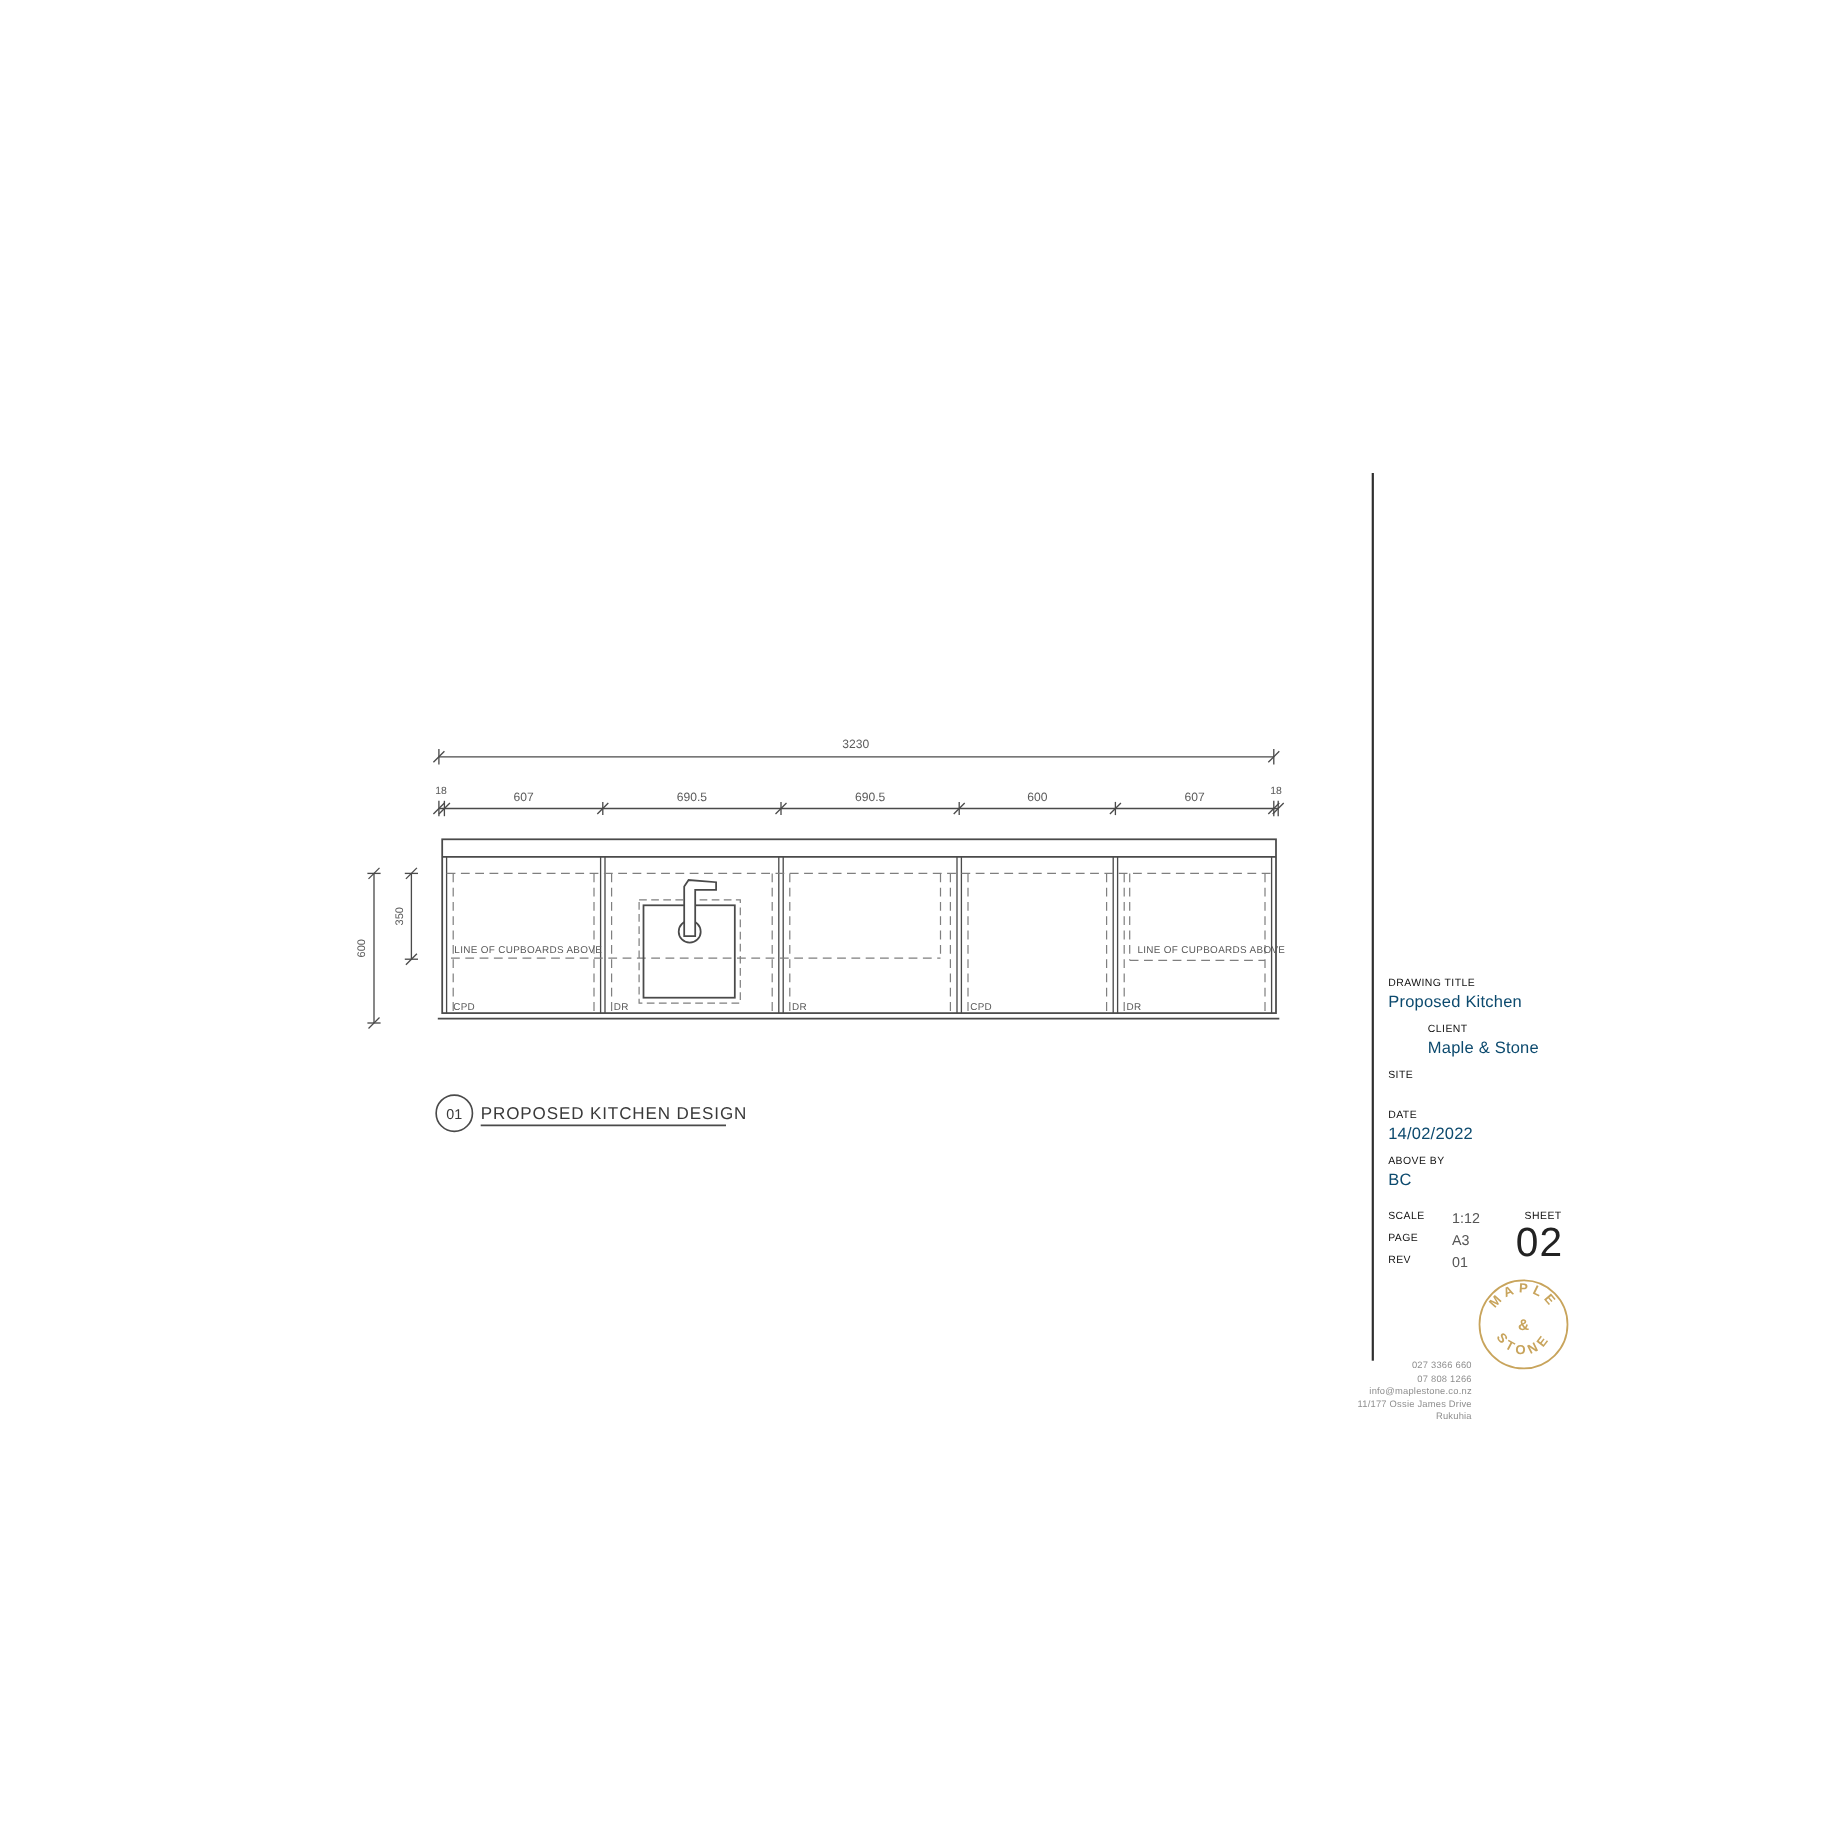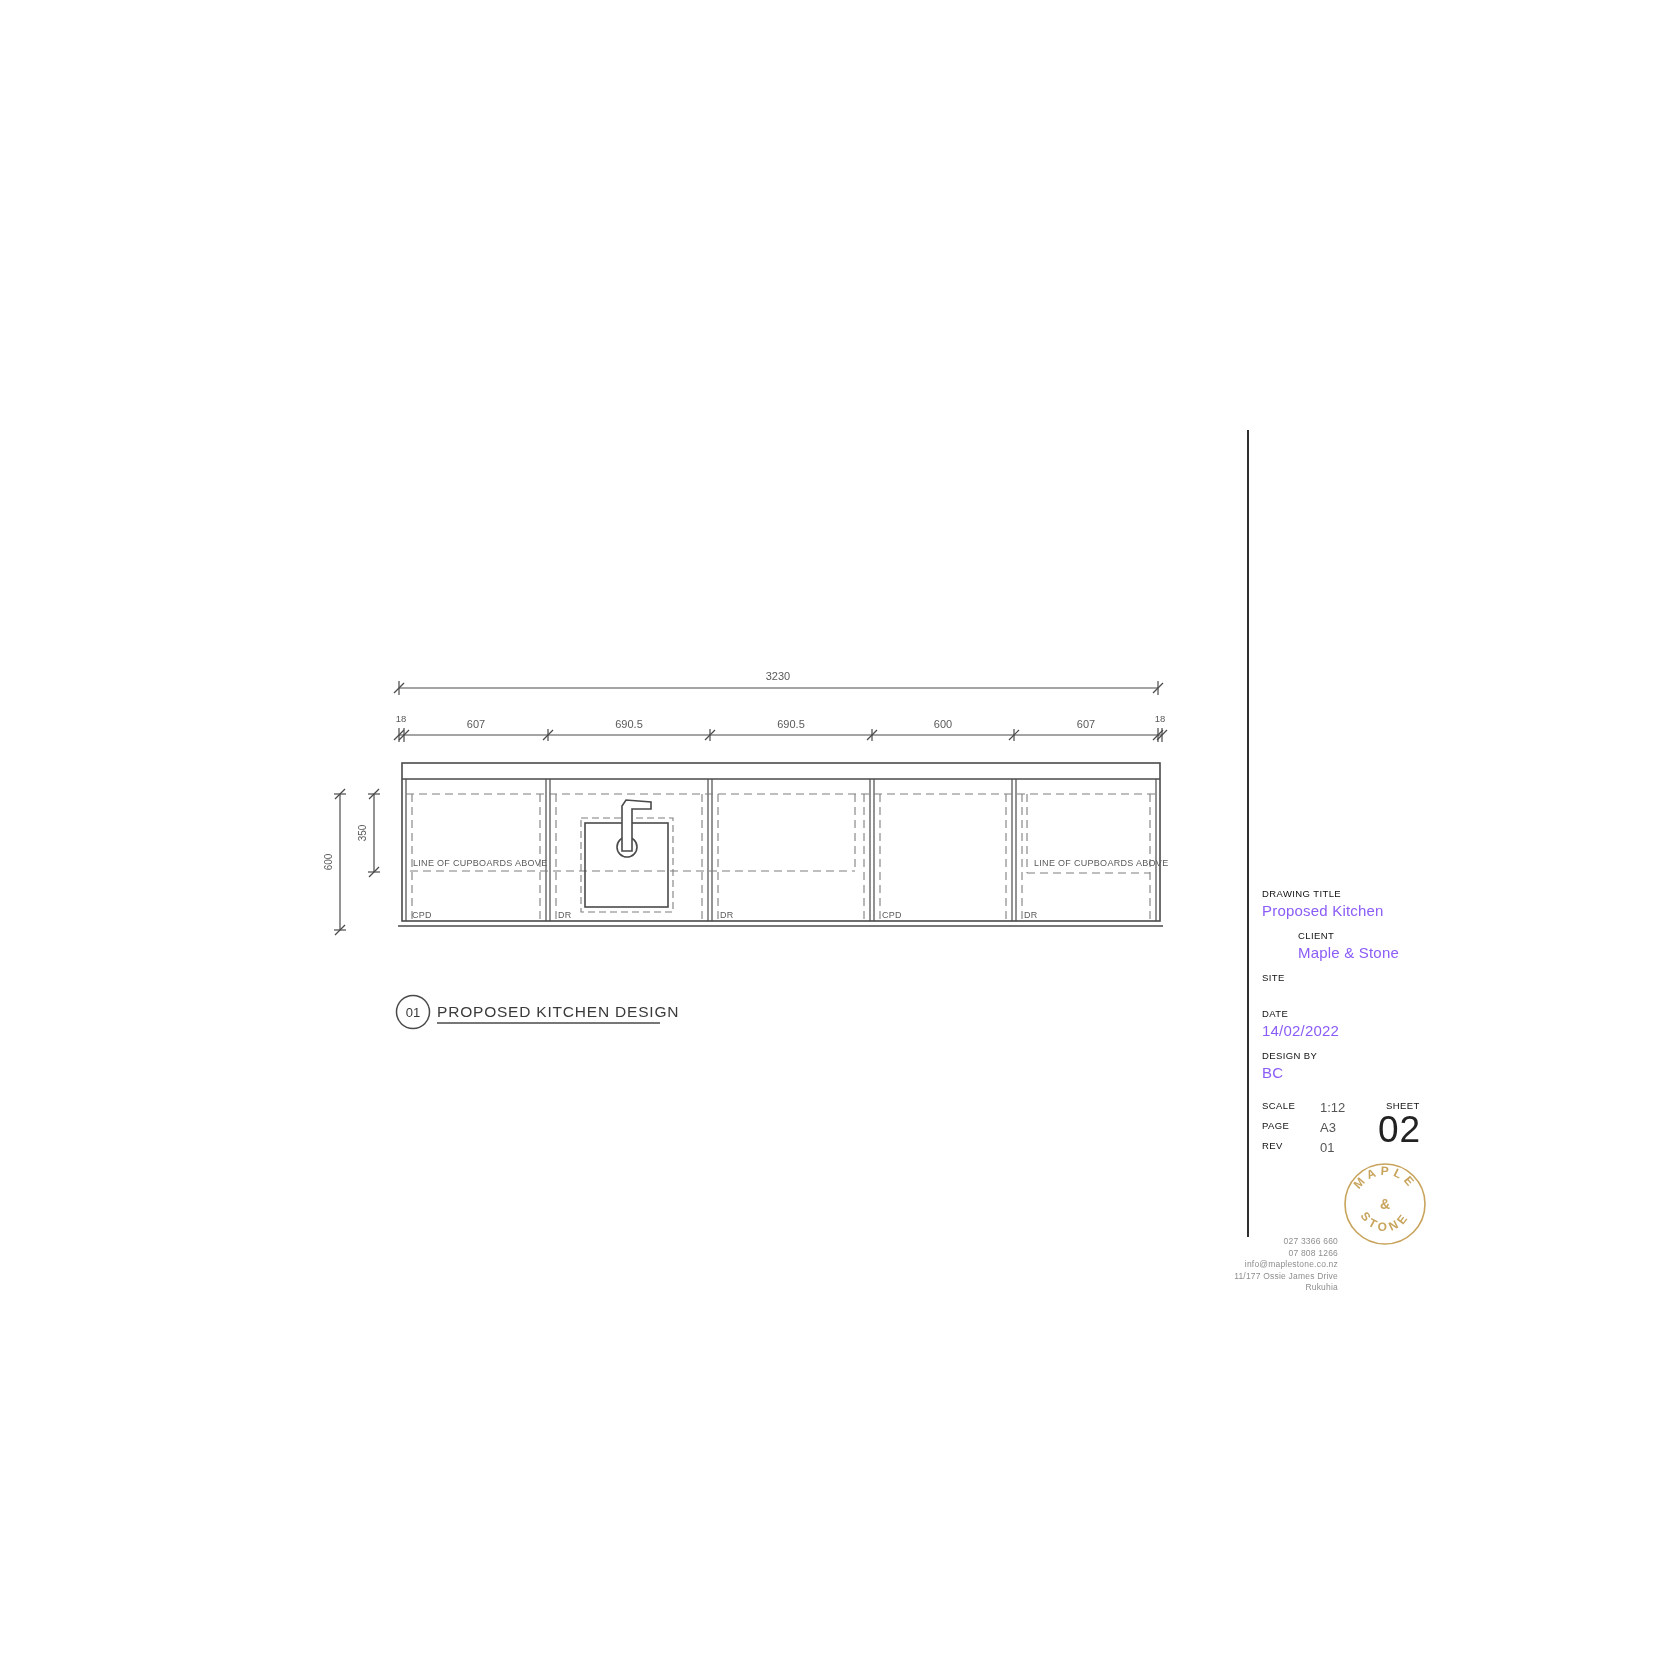--- a/index.html
+++ b/index.html
@@ -1,21 +1,21 @@
 <!DOCTYPE html>
 <html><head>
 <meta charset="utf-8">
 <style>
   html,body{margin:0;padding:0;background:#ffffff;}
   body{width:1676px;height:1676px;position:relative;font-family:"Liberation Sans",sans-serif;overflow:hidden;}
   #sheet{position:absolute;inset:0;background:#ffffff;}
   svg{position:absolute;left:0;top:0;}
   .tb{position:absolute;color:#1c1c1c;}
   .tb-label{font-size:9.5px;font-weight:400;letter-spacing:.4px;color:#111;}
-  .tb-value{font-size:15px;font-weight:400;letter-spacing:.2px;color:#8b5cf6;margin-top:3px;}
+  .tb-value{font-size:15px;font-weight:400;letter-spacing:.2px;color:#0c4a6e;margin-top:3px;}
   .tb-row{display:flex;width:150px;margin-bottom:5px;}
   .tb-row .tb-label{width:58px;}
   .tb-row .tb-small-value{font-size:13px;color:#555;font-weight:400;}
   .sheet-num{font-size:37px;font-weight:300;color:#222;letter-spacing:1px;line-height:1;}
   .contact{position:absolute;text-align:right;font-size:8.5px;line-height:11.5px;color:#8e8e8e;letter-spacing:.2px;}
   .vrule{position:absolute;width:1.5px;background:#2f2f2f;}
 </style>
 </head>
 <body>
 
@@ -164,21 +164,21 @@
   <div class="tb" style="left:1262px;top:972px;">
     <div class="tb-label">SITE</div>
   </div>
 
   <div class="tb" style="left:1262px;top:1008px;">
     <div class="tb-label">DATE</div>
     <div class="tb-value">14/02/2022</div>
   </div>
 
   <div class="tb" style="left:1262px;top:1050px;">
-    <div class="tb-label">DESIGN BY</div>
+    <div class="tb-label">ABOVE BY</div>
     <div class="tb-value">BC</div>
   </div>
 
   <div class="tb" style="left:1262px;top:1100px;">
     <div class="tb-row">
       <span class="tb-label">SCALE</span>
       <span class="tb-small-value">1:12</span>
     </div>
     <div class="tb-row">
       <span class="tb-label">PAGE</span>

